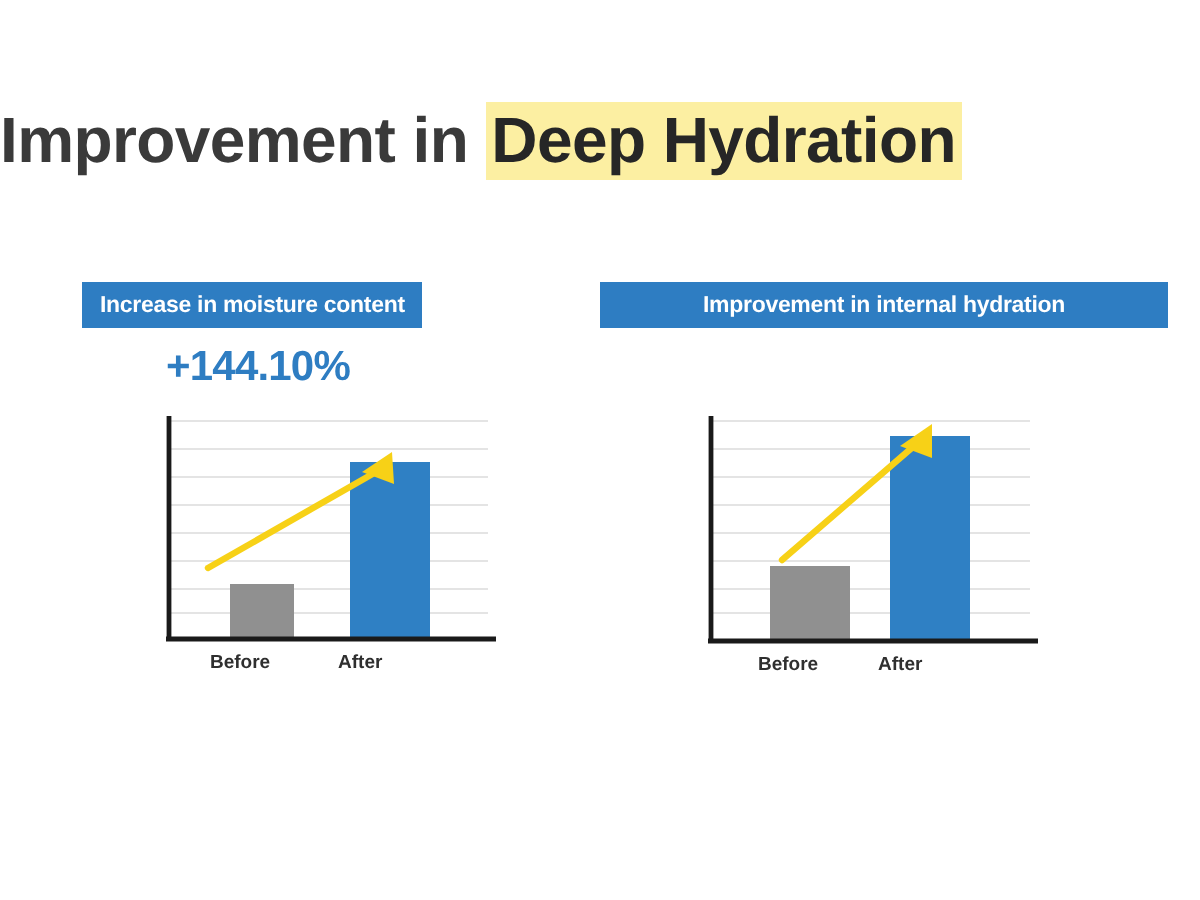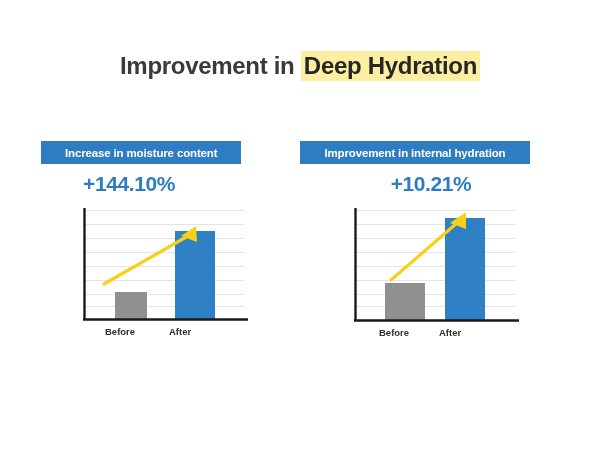--- a/index.html
+++ b/index.html
@@ -16,22 +16,22 @@
     overflow: hidden;
     color: #333333;
   }
 
   
   #title {
     position: absolute;
     left: 0;
     top: 52px;
     width: 600px;
-    text-align: center;
-    font-size: 24px;
+    text-align: left;
+    font-size: 32px;
     font-weight: bold;
     letter-spacing: -0.3px;
     color: #3a3a3a;
     white-space: nowrap;
   }
   #title .plain {
     font-weight: bold;
   }
   #title .hl {
     font-weight: bold;
@@ -55,24 +55,24 @@
     height: 23px;
     background: #2e7dc2;
     color: #ffffff;
     font-size: 11.5px;
     font-weight: bold;
     letter-spacing: -0.15px;
     display: flex;
     align-items: center;
     justify-content: center;
     white-space: nowrap;
-    padding: 0 24px;
+    padding: 0 9px;
   }
   #panel-left  .badge { left: 29px; }
-  #panel-right .badge { left: 0px; width: 230px; }
+  #panel-right .badge { left: 0px; width: 284px; }
 
   .bigvalue {
     position: absolute;
     top: 172px;
     width: 100%;
     text-align: center;
     font-size: 21px;
     font-weight: bold;
     color: #2e7dc2;
     letter-spacing: -0.4px;
@@ -141,21 +141,20 @@
 
     <div class="axis-label" style="left:45px; top:120px; width:52px;">Before</div>
     <div class="axis-label" style="left:109px; top:120px; width:52px;">After</div>
   </div>
 </div>
 
 <div class="panel" id="panel-right">
 
   <div class="badge">Improvement in internal hydration</div>
 
-  <div class="bigvalue">+10.21%</div>
 
   <div class="chart" id="chart-right">
     <svg width="200" height="120" viewBox="0 0 200 120">
 
       <g stroke="#e4e4e4" stroke-width="1">
         <line x1="24" y1="4.5" x2="184" y2="4.5"></line>
         <line x1="24" y1="18.5" x2="184" y2="18.5"></line>
         <line x1="24" y1="32.5" x2="184" y2="32.5"></line>
         <line x1="24" y1="46.5" x2="184" y2="46.5"></line>
         <line x1="24" y1="60.5" x2="184" y2="60.5"></line>

